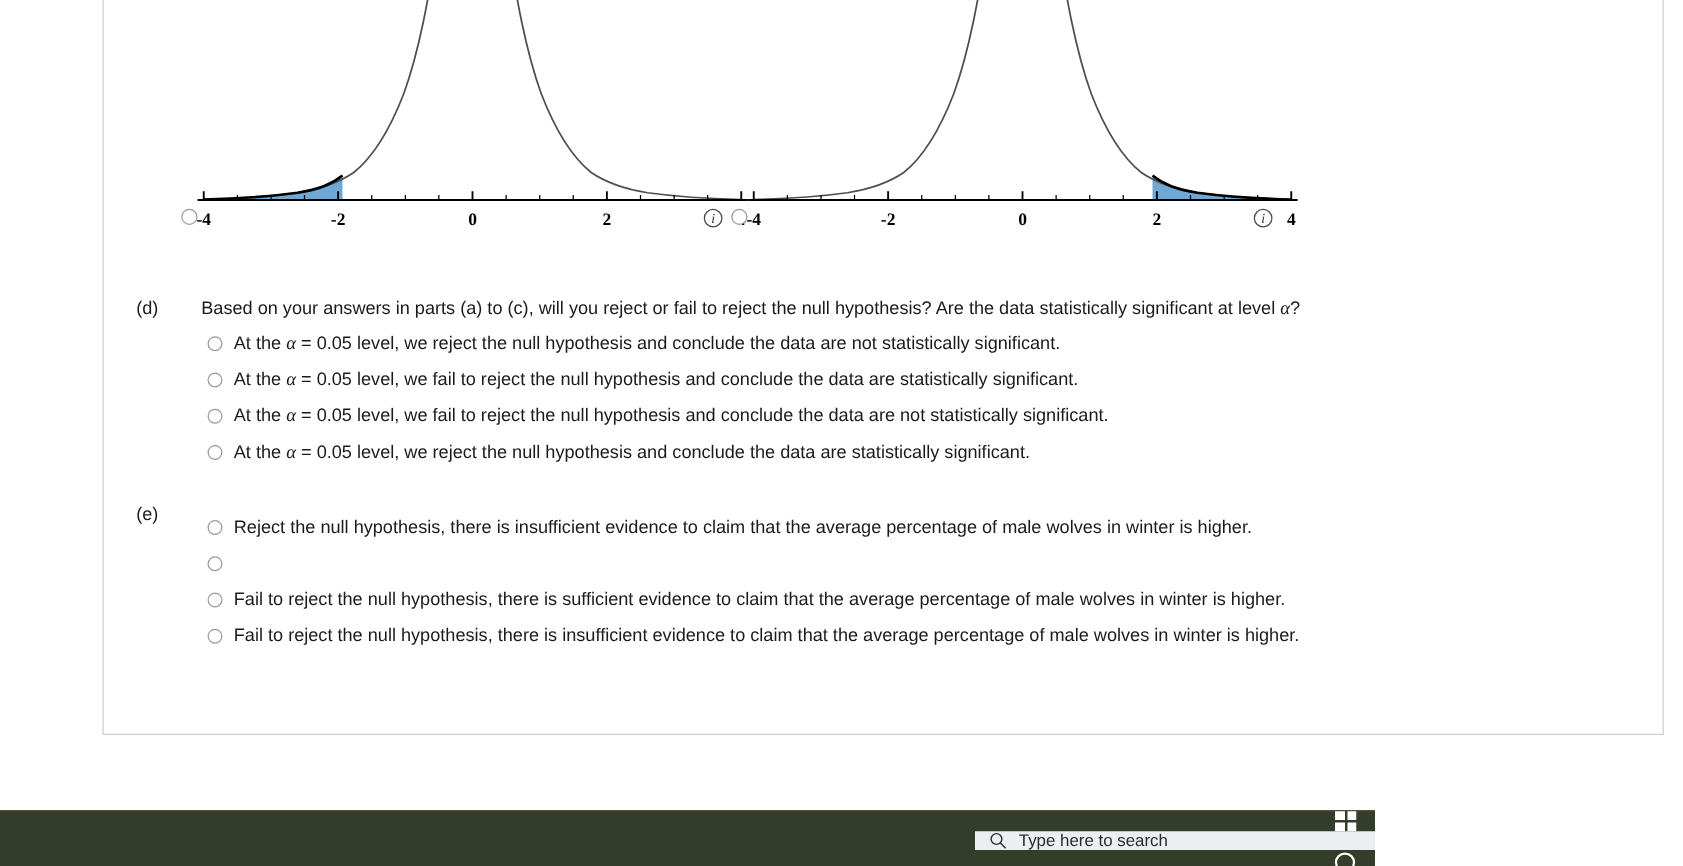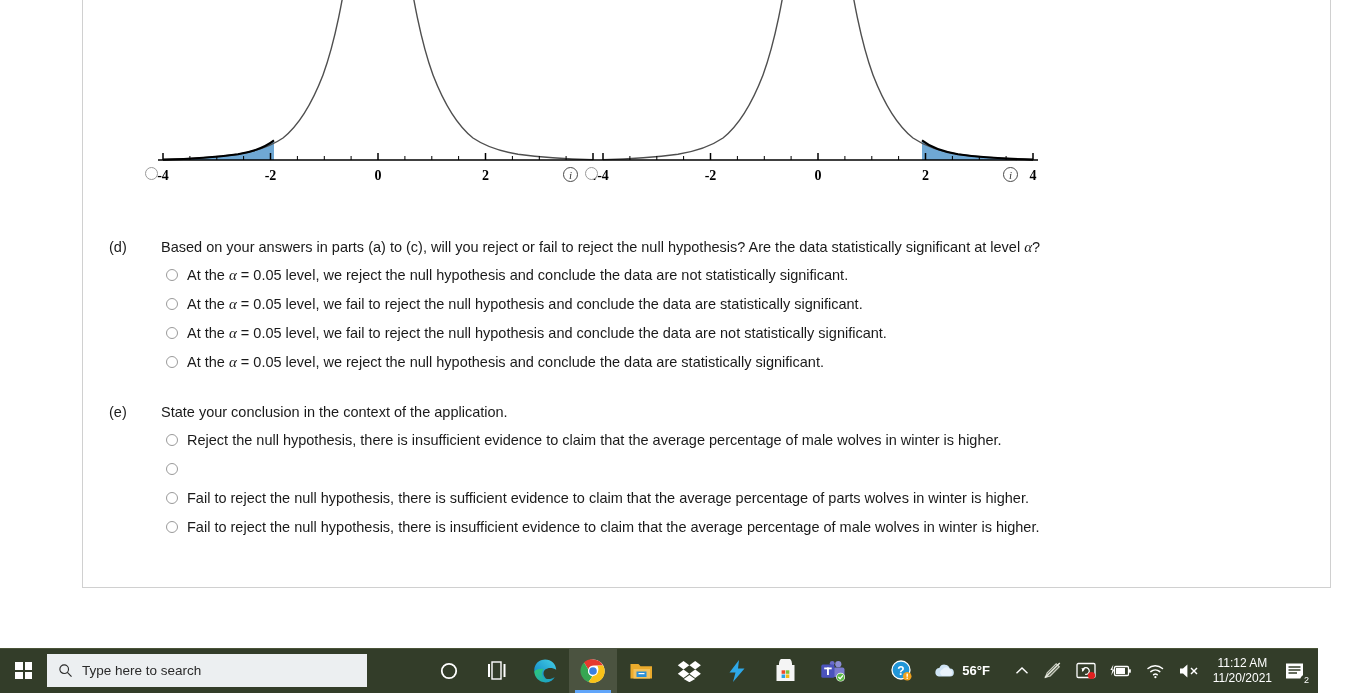--- a/index.html
+++ b/index.html
@@ -129,24 +129,25 @@
   .mathvar {
     font-family: "Liberation Serif", serif;
     font-style: italic;
     font-size: 15px;
   }
 
   
   #taskbar {
     position: absolute;
     left: 0; top: 648px;
-    width: 1318px; height: 45px;
+    width: 1100px; height: 45px;
     background: #333d29;
     display: flex;
-    align-items: center;
+    align-items: flex-end;
+    flex-direction: column;
   }
   #taskbar::before {
     content: "";
     position: absolute;
     left: 0; top: 0; width: 100%; height: 1px;
     background: #4a5438;
   }
 
   #start-button {
     width: 47px; height: 45px;
@@ -388,33 +389,32 @@
         <div class="option-row">
           <div class="opt-radio"></div>
           <div class="opt-text"><span>At the </span><span class="mathvar">α</span><span> = 0.05 level, we reject the null hypothesis and conclude the data are statistically significant.</span></div>
         </div>
       </div>
     </div>
 
     <div class="part" id="part-e">
       <div class="part-head">
         <span class="part-label">(e)</span>
-        <span class="part-prompt">State your conclusion in the context of the application.</span>
       </div>
       <div class="options">
         <div class="option-row">
           <div class="opt-radio"></div>
           <div class="opt-text">Reject the null hypothesis, there is insufficient evidence to claim that the average percentage of male wolves in winter is higher.</div>
         </div>
         <div class="option-row">
           <div class="opt-radio"></div>
         </div>
         <div class="option-row">
           <div class="opt-radio"></div>
-          <div class="opt-text">Fail to reject the null hypothesis, there is sufficient evidence to claim that the average percentage of parts wolves in winter is higher.</div>
+          <div class="opt-text">Fail to reject the null hypothesis, there is sufficient evidence to claim that the average percentage of male wolves in winter is higher.</div>
         </div>
         <div class="option-row">
           <div class="opt-radio"></div>
           <div class="opt-text">Fail to reject the null hypothesis, there is insufficient evidence to claim that the average percentage of male wolves in winter is higher.</div>
         </div>
       </div>
     </div>
 
   </div>
 </div>

